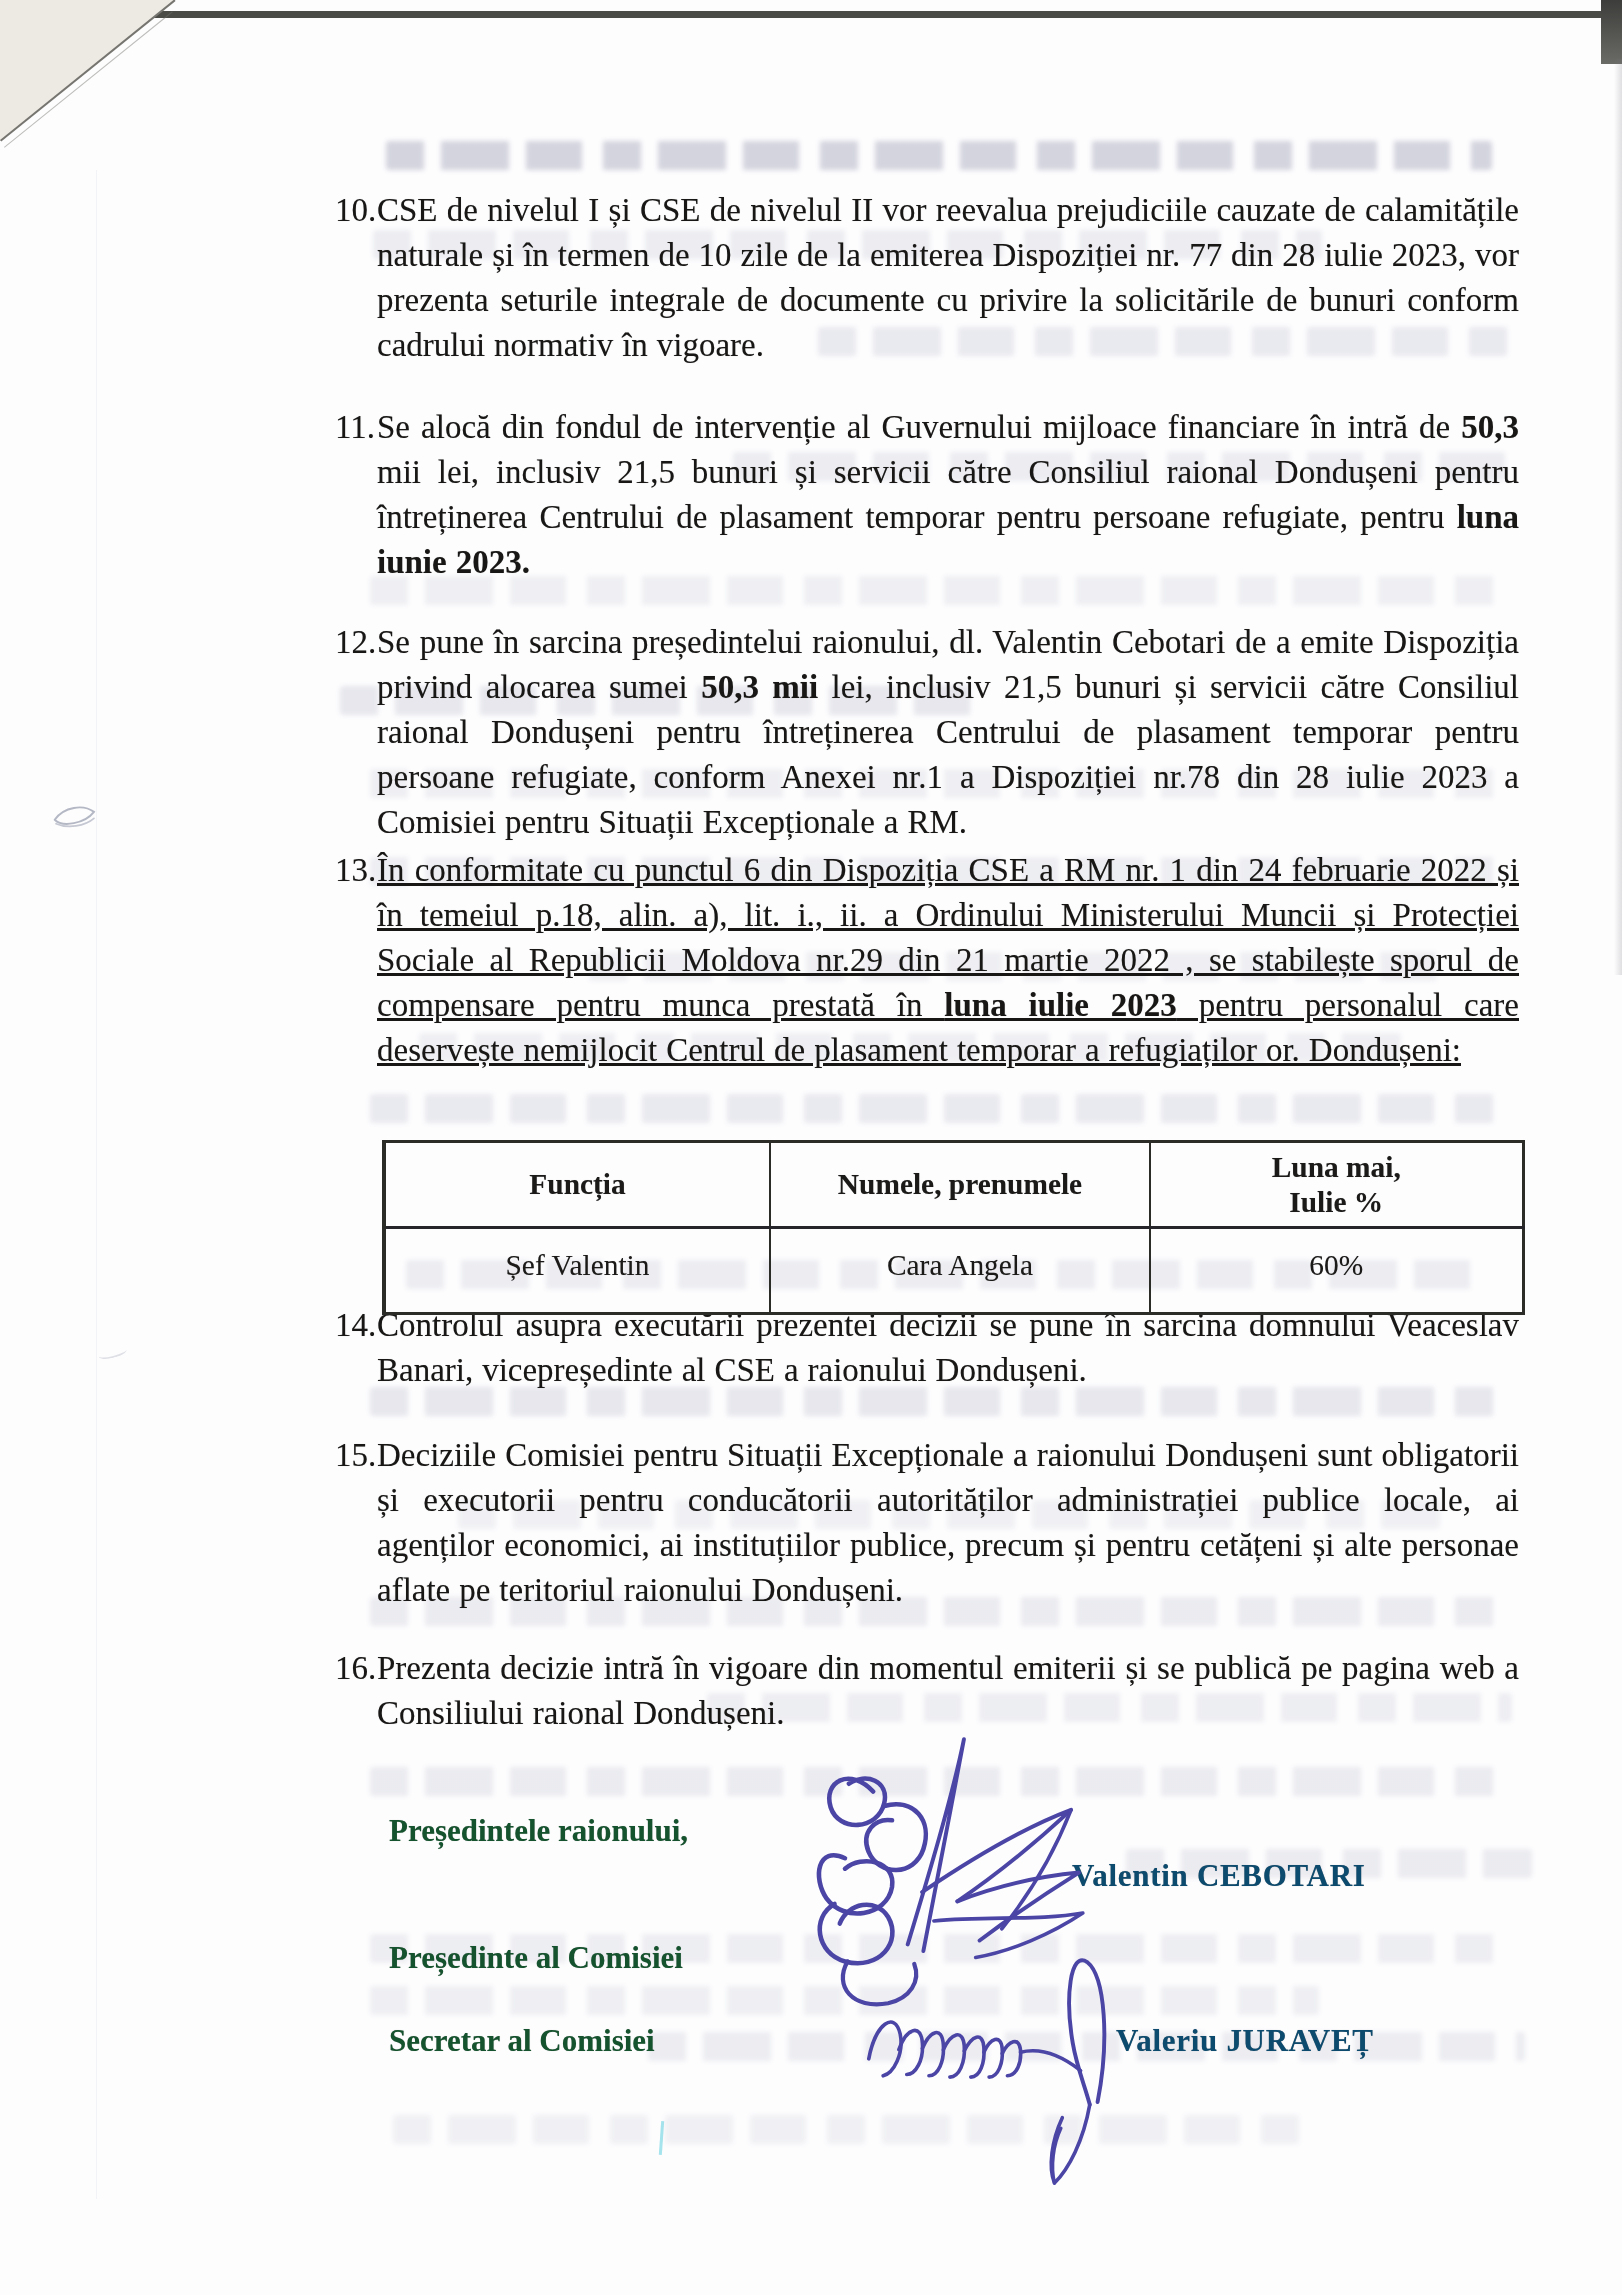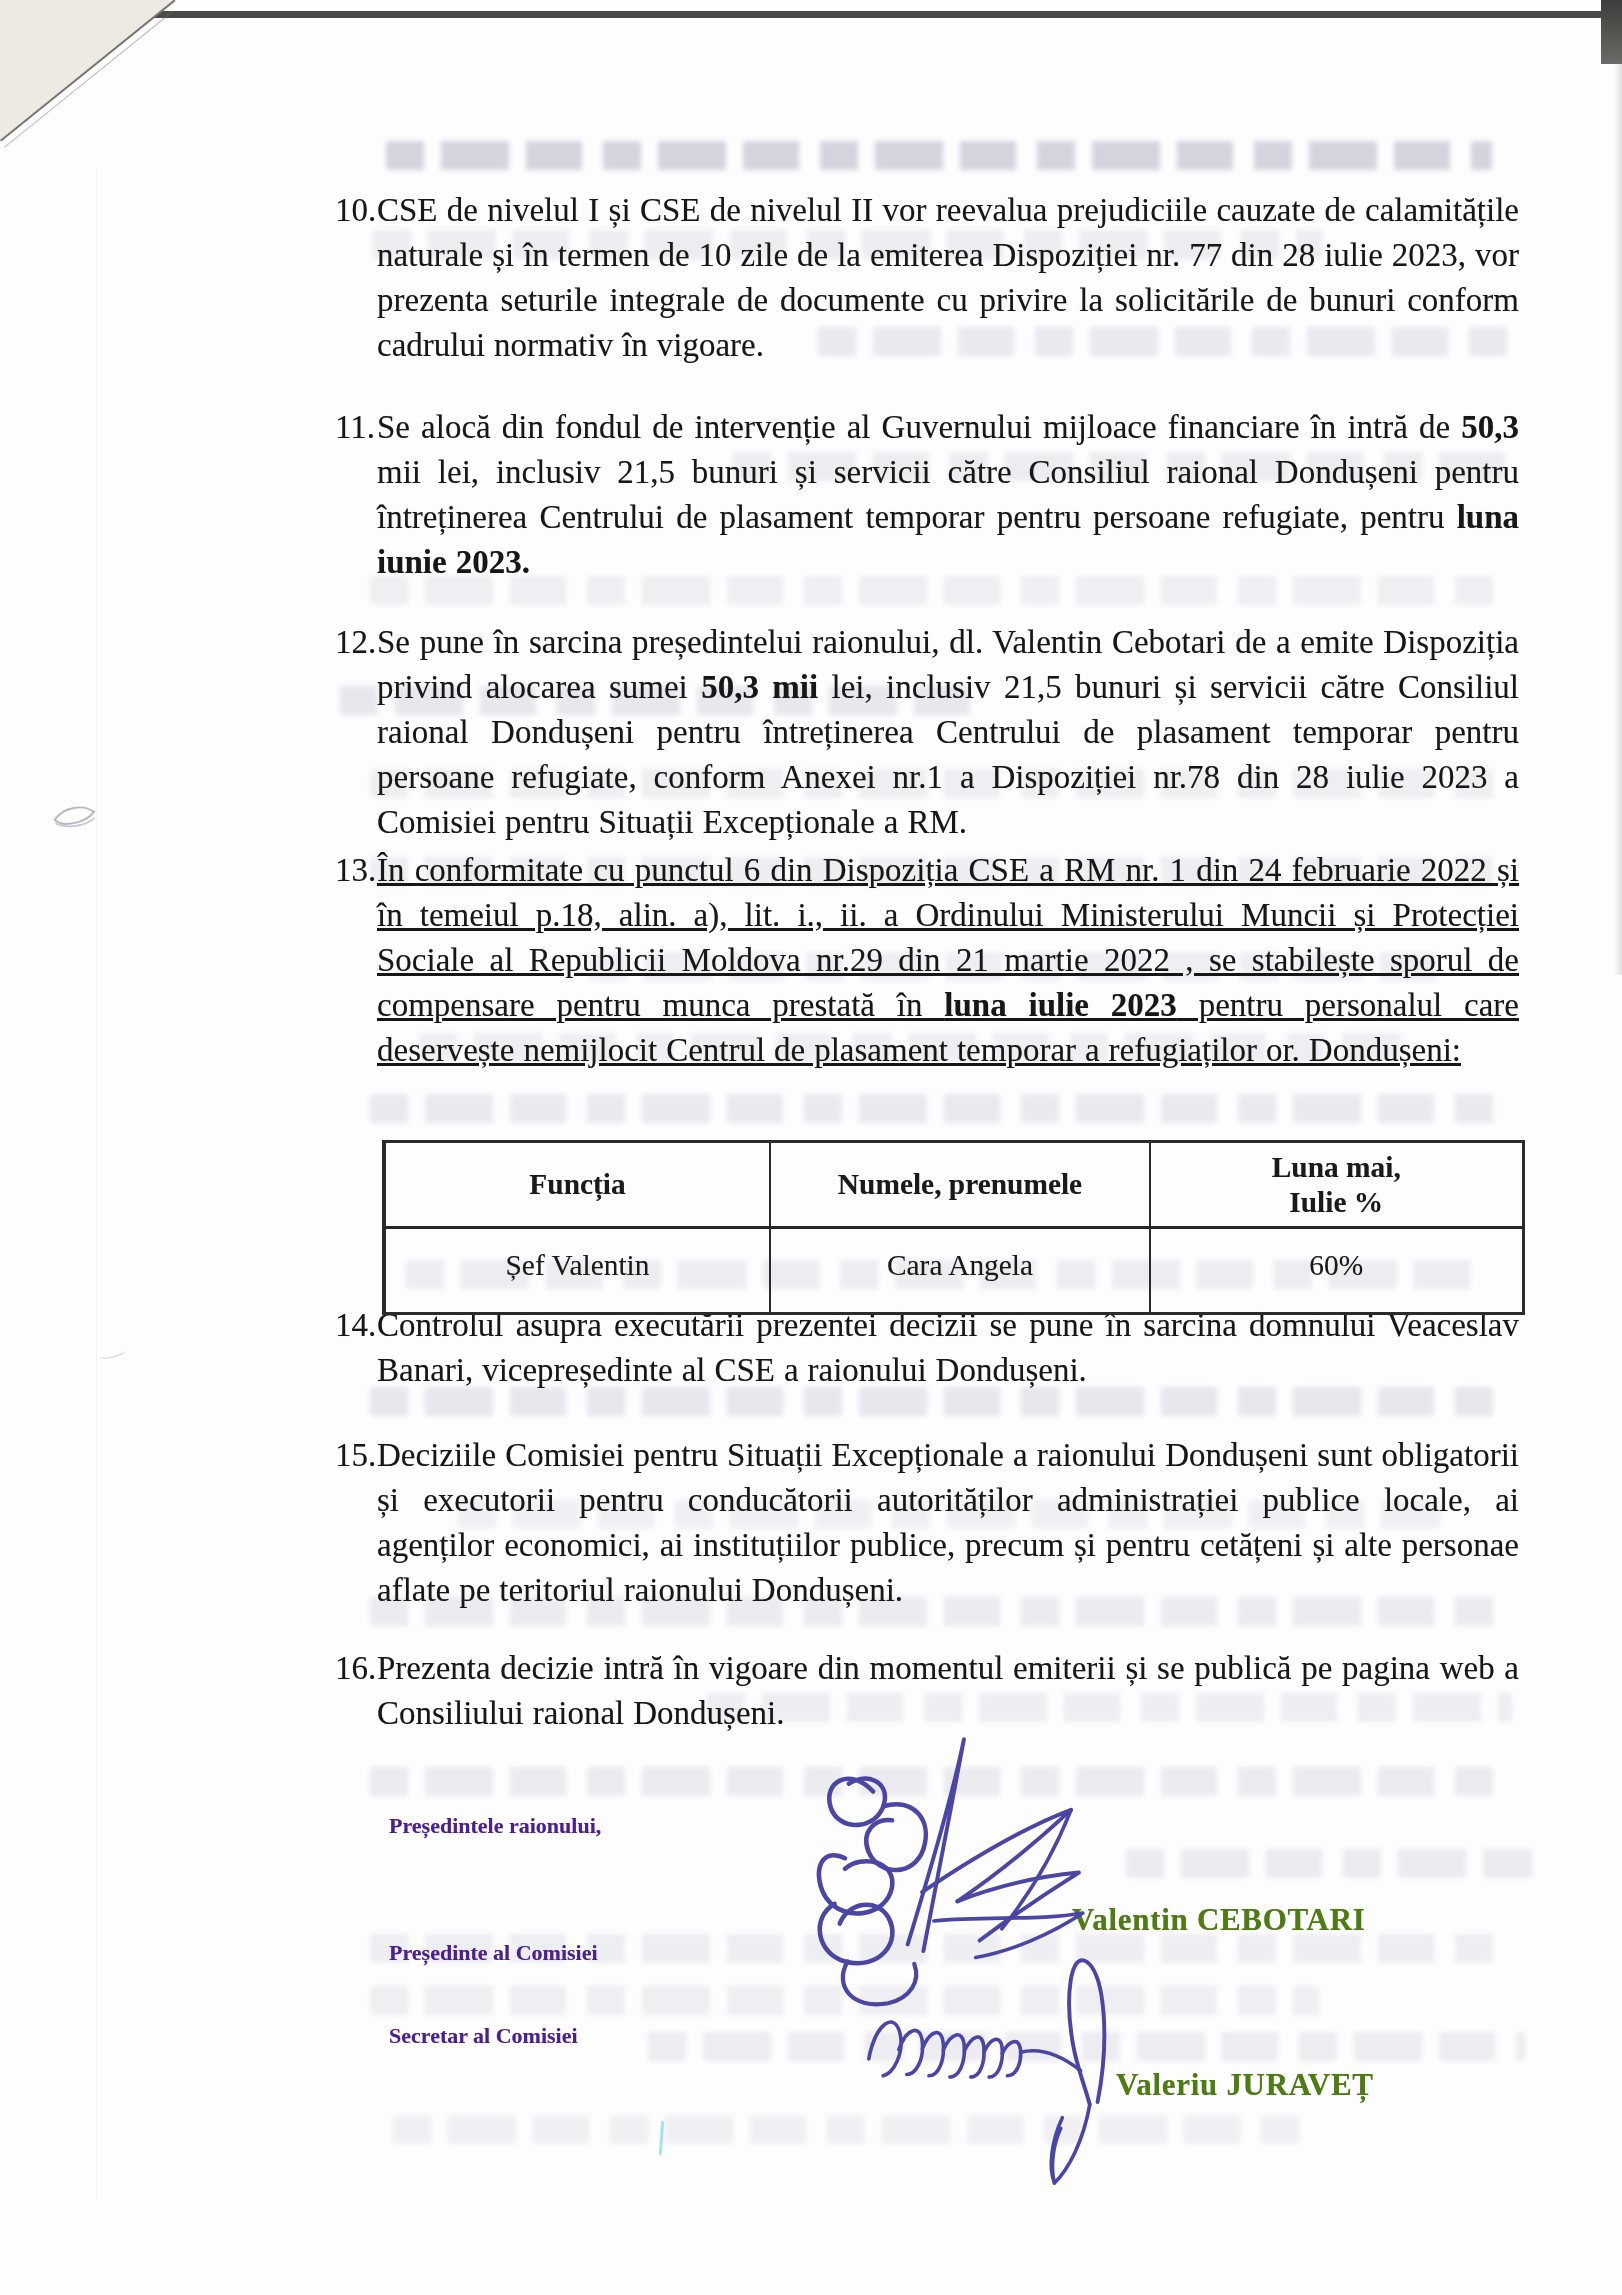--- a/index.html
+++ b/index.html
@@ -51,24 +51,24 @@
     font-size:29.4px;color:#1b1a18;text-shadow:0 0 0.7px rgba(20,20,20,.3);
     border:3.3px solid #2b2b28;border-left-width:4.6px;border-top-width:3.9px;
   }
   table.alloc th,table.alloc td{border:2px solid #2b2b28;text-align:center;vertical-align:middle;}
   table.alloc th{font-weight:700;height:81px;line-height:1.18;}
   table.alloc td{height:71px;padding-bottom:10.5px;}
   table.alloc tr.hdr{border-bottom:3.9px solid #26262a;}
   col.c1{width:386px;}col.c2{width:380px;}col.c3{width:373px;}
 
   
-  .sig-label{position:absolute;font-weight:700;font-size:22px;color:#4c1d95;
+  .sig-label{position:absolute;font-weight:700;font-size:31px;color:#14532d;
     text-shadow:0 0 0.7px rgba(20,20,20,.35);white-space:nowrap;}
-  .sig-name{position:absolute;font-weight:700;font-size:31px;letter-spacing:0.7px;color:#4d7c0f;
-    text-shadow:0 0 0.7px rgba(20,20,20,.4);white-space:nowrap;margin-top:44px;}
+  .sig-name{position:absolute;font-weight:700;font-size:31px;letter-spacing:0.7px;color:#0c4a6e;
+    text-shadow:0 0 0.7px rgba(20,20,20,.4);white-space:nowrap;}
   .ink{position:absolute;}
   .ink path{fill:none;stroke:#4b45a6;stroke-linecap:round;stroke-linejoin:round;}
   .pen-mark path{fill:none;stroke:#8d93a6;stroke-linecap:round;}
   .cyan-artifact{position:absolute;left:660px;top:2121px;width:3.3px;height:34px;
     background:#7fd8e4;opacity:.7;transform:rotate(4deg);}
   .faint-mark{position:absolute;left:98px;top:1348px;width:29px;height:7.9px;border-radius:50%;
     border-bottom:2px solid rgba(120,125,145,.22);transform:rotate(-14deg);}
 </style>
 </head>
 <body>

